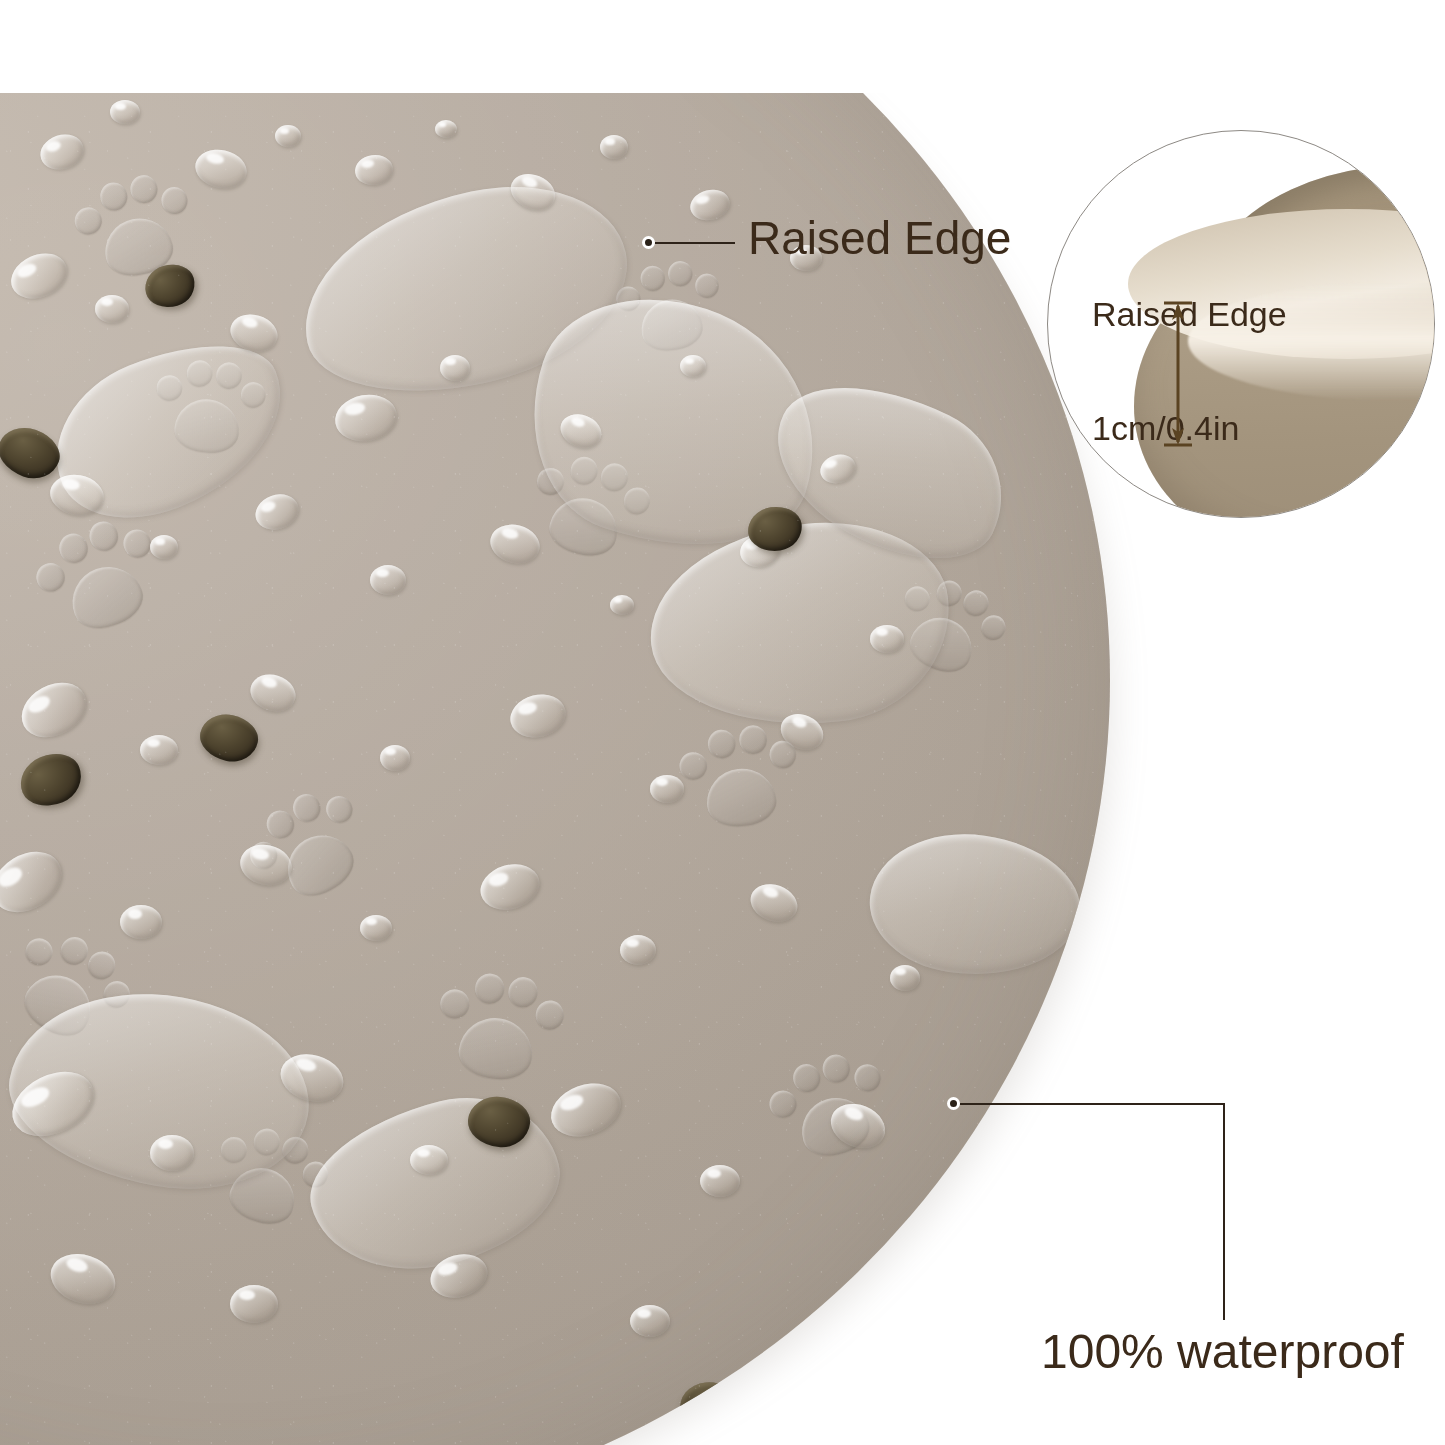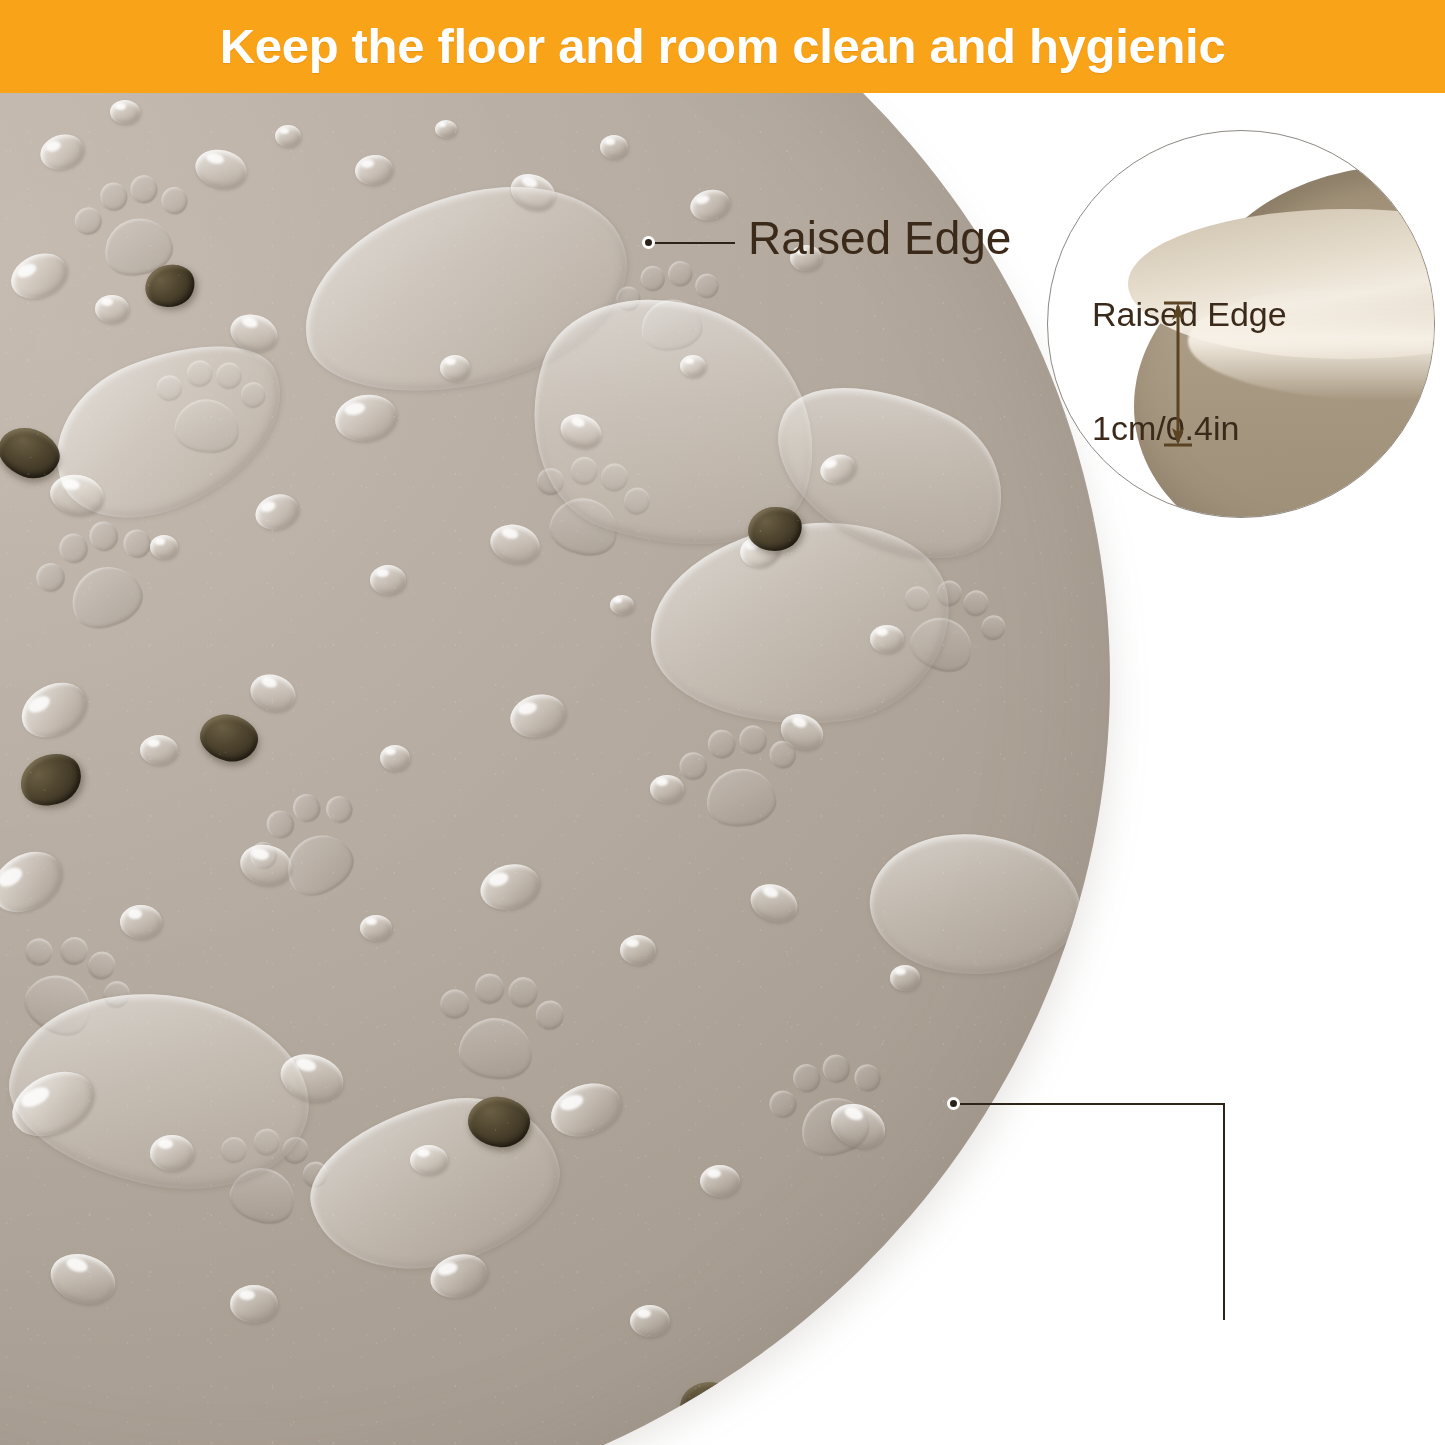--- a/index.html
+++ b/index.html
@@ -341,23 +341,20 @@
     width: 34px;
     height: 148px;
     z-index: 6;
   }
 </style>
 </head>
 <body>
 
 <div id="stage">
 
-  <div class="banner">
-    <div class="banner-text">Keep the floor and room clean and hygienic</div>
-  </div>
 
   <div class="photo-area">
     <div class="mat-shadow"></div>
 
     <div class="mat">
       <div class="mat-basin"></div>
 
       <div class="paw" style="left:725px; top:340px; transform:rotate(-12deg);">
         <i class="t1"></i>
           <i class="t2"></i>
@@ -526,20 +523,21 @@
     </div>
   </div>
 
   <div class="callout-dot" style="left:642px; top:236px;"></div>
   <div class="leader-h" style="left:655px; top:242px; width:80px;"></div>
   <div class="callout-label" id="label-raised-edge">Raised Edge</div>
 
   <div class="callout-dot" style="left:947px; top:1097px;"></div>
   <div class="leader-h" style="left:960px; top:1103px; width:264px;"></div>
   <div class="leader-v" style="left:1223px; top:1103px; height:217px;"></div>
+  <div class="callout-label" id="label-waterproof">100% waterproof</div>
 
   <div class="inset">
     <div class="inset-photo">
       <div class="rim-soft-shadow"></div>
       <div class="rim-basin"></div>
       <div class="rim-wall"></div>
       <div class="rim-top"></div>
       <div class="rim-basin-edge"></div>
     </div>
 

